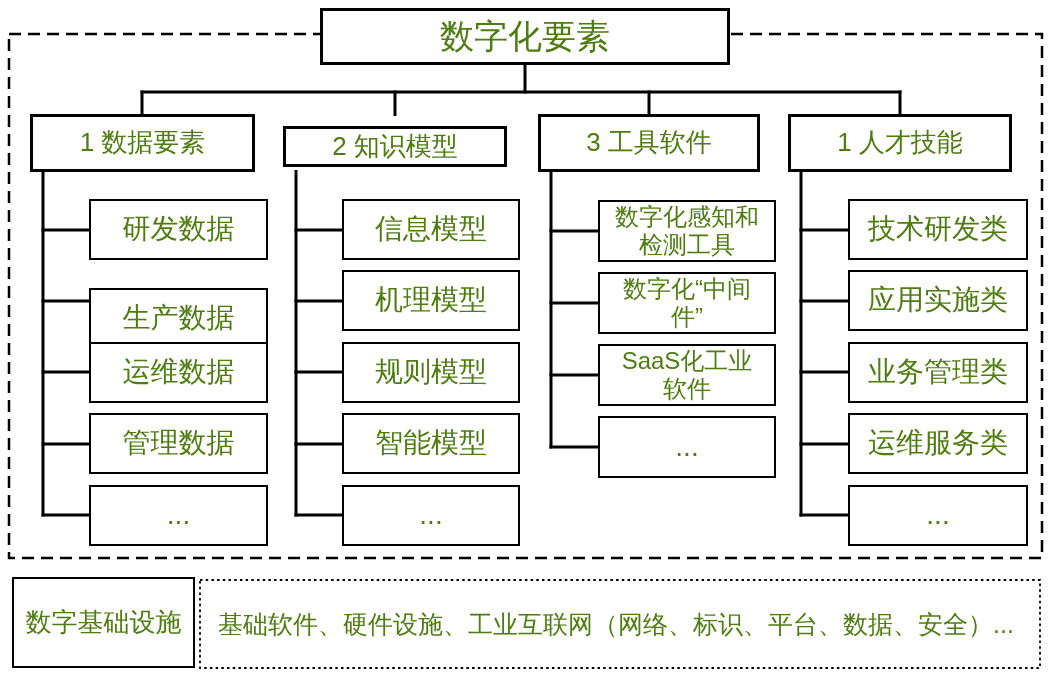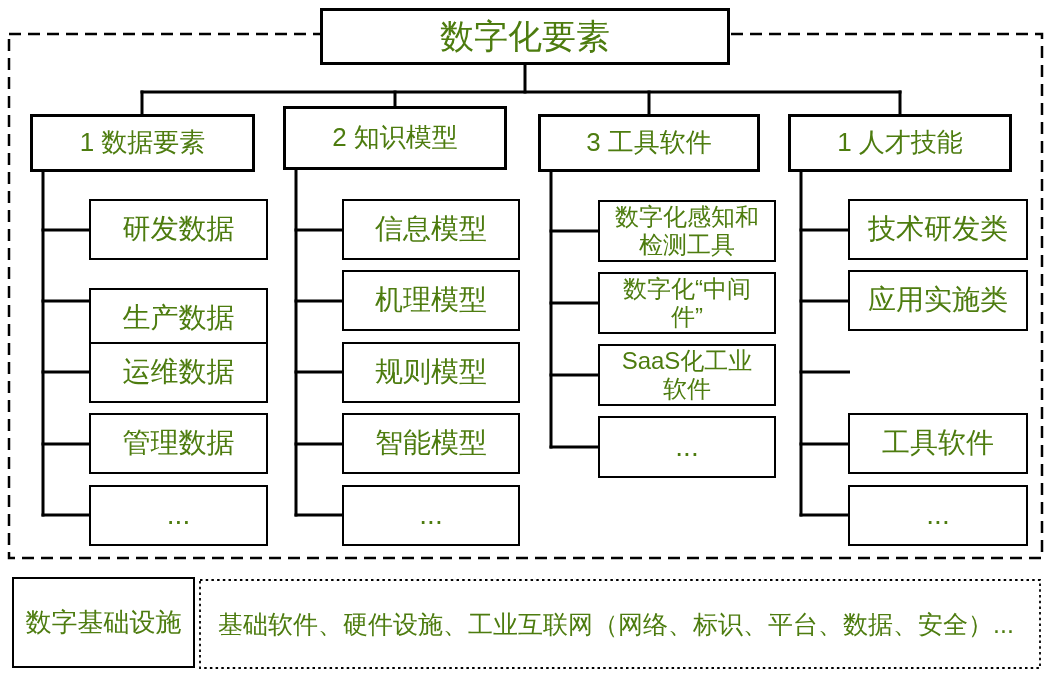--- a/index.html
+++ b/index.html
@@ -70,21 +70,21 @@
       <line x1="799.5" y1="301" x2="850" y2="301"></line>
       <line x1="799.5" y1="372" x2="850" y2="372"></line>
       <line x1="799.5" y1="444" x2="850" y2="444"></line>
       <line x1="799.5" y1="515" x2="850" y2="515"></line>
     </g>
   </svg>
 
   <div class="box root" style="left:320px; top:8px; width:410px; height:57px;">数字化要素</div>
 
   <div class="box header" style="left:30px;  top:114px; width:225px; height:58px;">1 数据要素</div>
-  <div class="box header" style="left:283px; top:106px; width:224px; height:64px;">2 知识模型</div>
+  <div class="box header" style="left:283px; top:126px; width:224px; height:41px;">2 知识模型</div>
   <div class="box header" style="left:538px; top:114px; width:222px; height:58px;">3 工具软件</div>
   <div class="box header" style="left:788px; top:114px; width:224px; height:58px;">1 人才技能</div>
 
   <div class="box child" style="left:89px; top:199px; width:179px; height:61px;">研发数据</div>
   <div class="box child" style="left:89px; top:288px; width:179px; height:61px;">生产数据</div>
   <div class="box child" style="left:89px; top:413px; width:179px; height:61px;">管理数据</div>
   <div class="box child" style="left:89px; top:342px; width:179px; height:61px;">运维数据</div>
   <div class="box child" style="left:89px; top:485px; width:179px; height:61px;">...</div>
 
   <div class="box child" style="left:342px; top:199px; width:178px; height:61px;">信息模型</div>
@@ -96,19 +96,20 @@
   <div class="box child small" style="left:598px; top:200px; width:178px; height:62px;">数字化感知和
 检测工具</div>
   <div class="box child small" style="left:598px; top:272px; width:178px; height:62px;">数字化“中间
 件”</div>
   <div class="box child small" style="left:598px; top:344px; width:178px; height:62px;">SaaS化工业
 软件</div>
   <div class="box child" style="left:598px; top:416px; width:178px; height:62px;">...</div>
 
   <div class="box child" style="left:848px; top:199px; width:180px; height:61px;">技术研发类</div>
   <div class="box child" style="left:848px; top:270px; width:180px; height:61px;">应用实施类</div>
-  <div class="box child" style="left:848px; top:413px; width:180px; height:61px;">工具软件</div>
+  <div class="box child" style="left:848px; top:342px; width:180px; height:61px;">业务管理类</div>
+  <div class="box child" style="left:848px; top:413px; width:180px; height:61px;">运维服务类</div>
   <div class="box child" style="left:848px; top:485px; width:180px; height:61px;">...</div>
 
   <div class="box infra-label" style="left:12px; top:577px; width:183px; height:91px;">数字基础设施</div>
   <div class="infra-desc" style="left:200px; top:580px; width:840px; height:88px;">基础软件、硬件设施、工业互联网（网络、标识、平台、数据、安全）...</div>
 
 </div>
 
 </body></html>

